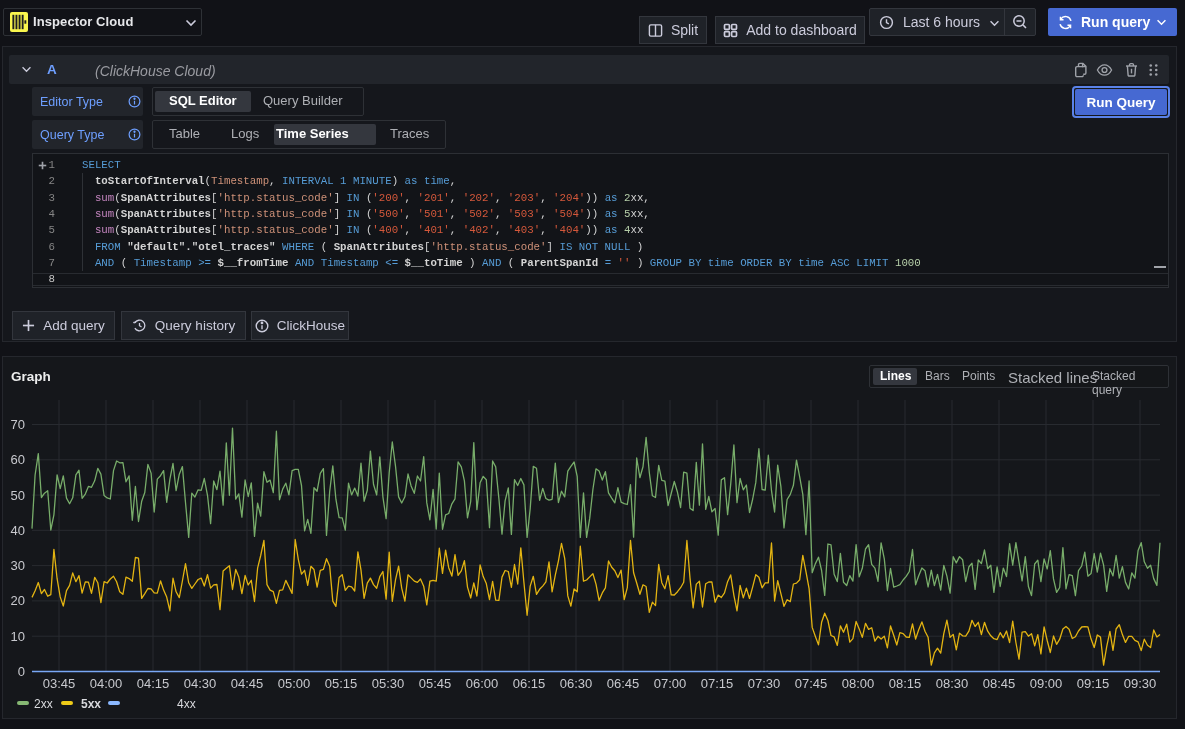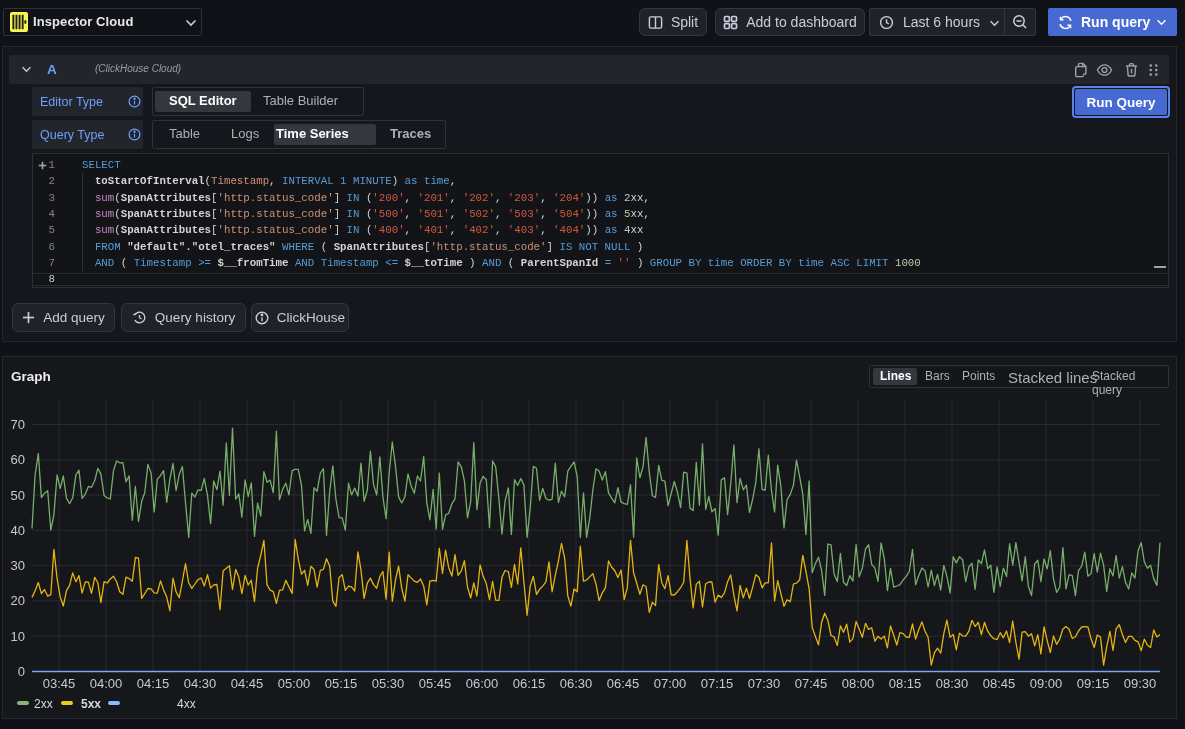--- a/index.html
+++ b/index.html
@@ -1,19 +1,19 @@
 <!DOCTYPE html>
 <html><head><meta charset="utf-8">
 <style>
 * { margin:0; padding:0; box-sizing:border-box; }
 html,body { width:1185px; height:729px; background:#111217; font-family:"Liberation Sans",sans-serif; overflow:hidden; }
 .abs { position:absolute; }
 .btn { position:absolute; display:flex; align-items:center; justify-content:center; gap:8px;
-  background:#1f2228; border:1px solid #33363d; border-radius:6px; color:#ccccdc;
-  font-size:14px; font-weight:500; }
+  background:#1f2228; border:1px solid #33363d; border-radius:0; color:#ccccdc;
+  font-size:14px; font-weight:500;margin-top:8px; }
 svg.ic { stroke:#ccccdc; fill:none; stroke-width:1.5; }
 </style></head>
 <body>
 
 <div class="abs" style="left:0;top:0;width:1185px;height:46px;background:#111217;"></div>
 
 <div class="abs" style="left:3px;top:8px;width:199px;height:28px;border:1px solid #2e3136;border-radius:2px;background:#111217;">
   <svg class="abs" style="left:6px;top:3px;" width="18" height="20" viewBox="0 0 18 20">
     <rect x="0" y="0" width="18" height="20" rx="2" fill="#f9f64e"></rect>
     <g fill="#1d1e20">
@@ -78,21 +78,21 @@
     </svg>
 </div>
 
 <div class="abs" style="left:2px;top:46px;width:1175px;height:296px;border:1px solid #25272d;background:#15171c;"></div>
 
 <div class="abs" style="left:9px;top:55px;width:1160px;height:29px;background:#22252b;border-radius:2px;">
   <svg class="abs" style="left:12px;top:11px;" width="11" height="7" viewBox="0 0 12 8" fill="none" stroke="#ccccdc" stroke-width="1.5">
       <path d="M1.5 1.5 L6 6 L10.5 1.5"></path>
     </svg>
   <span class="abs" style="left:38px;top:7px;color:#6e9fff;font-size:13.5px;font-weight:700;">A</span>
-  <span class="abs" style="left:86px;top:8px;color:#9a9ba1;font-size:10px;font-style:italic;">(ClickHouse Cloud)</span>
+  <span class="abs" style="left:86px;top:8px;color:#9a9ba1;font-size:14px;font-style:italic;">(ClickHouse Cloud)</span>
   
   <svg class="abs" style="left:1064px;top:7px;" width="15" height="16" viewBox="0 0 15 16" fill="none" stroke="#9fa2a9" stroke-width="1.4">
      <path d="M10.2 4.6 H4 A1.3 1.3 0 0 0 2.7 5.9 V13.3 A1.3 1.3 0 0 0 4 14.6 H9 A1.3 1.3 0 0 0 10.3 13.3"></path>
      <path d="M5.5 4.6 V2.7 A1.3 1.3 0 0 1 6.8 1.4 H9.9 L12.9 4.4 V11 A1.3 1.3 0 0 1 11.6 12.3 H10.2"></path>
      <path d="M9.6 1.6 V4.6 H12.7"></path>
   </svg>
   <svg class="abs" style="left:1087px;top:8px;" width="17" height="14" viewBox="0 0 18 14" fill="none" stroke="#9fa2a9" stroke-width="1.4">
      <path d="M1.5 7 C3.5 3.2 6 1.5 9 1.5 C12 1.5 14.5 3.2 16.5 7 C14.5 10.8 12 12.5 9 12.5 C6 12.5 3.5 10.8 1.5 7 Z"></path>
      <circle cx="9" cy="7" r="2.6"></circle>
   </svg>
@@ -117,42 +117,42 @@
   <span style="margin-left:8px;color:#6e9fff;font-size:12.5px;font-weight:500;">Editor Type</span>
   <svg class="abs" style="left:96px;top:8px;" width="13" height="13" viewBox="0 0 14 14" fill="none" stroke="#6e9fff" stroke-width="1.3">
       <circle cx="7" cy="7" r="5.8"></circle>
       <line x1="7" y1="6.2" x2="7" y2="10.2"></line>
       <circle cx="7" cy="4" r="0.6" fill="#6e9fff"></circle>
     </svg>
 </div>
 <div class="abs" style="left:152px;top:87px;width:212px;height:29px;border:1px solid #2e3136;border-radius:2px;background:#15171c;">
   <div class="abs" style="left:2px;top:3px;width:96px;height:21px;background:#34373e;border-radius:2px;"></div>
   <span class="abs" style="left:16px;top:5px;color:#fff;font-weight:600;font-size:13px;">SQL Editor</span>
-  <span class="abs" style="left:110px;top:5px;color:#aeb0b5;font-weight:400;font-size:13px;">Table Builder</span>
+  <span class="abs" style="left:110px;top:5px;color:#aeb0b5;font-weight:400;font-size:13px;">Query Builder</span>
 </div>
 
 <div class="abs" style="left:1072px;top:86px;width:98px;height:32px;border:2px solid #5a82e8;border-radius:4px;"></div>
 <div class="abs" style="left:1075px;top:89px;width:92px;height:26px;background:#4669d2;border-radius:2px;display:flex;align-items:center;justify-content:center;">
   <span style="color:#fff;font-size:13.5px;font-weight:600;">Run Query</span>
 </div>
 
 <div class="abs" style="left:32px;top:120px;width:111px;height:29px;background:#22252b;border-radius:2px;display:flex;align-items:center;">
   <span style="margin-left:8px;color:#6e9fff;font-size:12.5px;font-weight:500;">Query Type</span>
   <svg class="abs" style="left:96px;top:8px;" width="13" height="13" viewBox="0 0 14 14" fill="none" stroke="#6e9fff" stroke-width="1.3">
       <circle cx="7" cy="7" r="5.8"></circle>
       <line x1="7" y1="6.2" x2="7" y2="10.2"></line>
       <circle cx="7" cy="4" r="0.6" fill="#6e9fff"></circle>
     </svg>
 </div>
 <div class="abs" style="left:152px;top:120px;width:294px;height:29px;border:1px solid #2e3136;border-radius:2px;background:#15171c;">
   <span class="abs" style="left:16px;top:5px;color:#aeb0b5;font-weight:400;font-size:13px;">Table</span>
   <span class="abs" style="left:78px;top:5px;color:#aeb0b5;font-weight:400;font-size:13px;">Logs</span>
   <div class="abs" style="left:121px;top:3px;width:102px;height:21px;background:#34373e;border-radius:2px;"></div>
   <span class="abs" style="left:123px;top:5px;color:#fff;font-weight:600;font-size:13px;">Time Series</span>
-  <span class="abs" style="left:237px;top:5px;color:#aeb0b5;font-weight:700;font-size:13px;">Traces</span>
+  <span class="abs" style="left:237px;top:5px;color:#aeb0b5;font-weight:400;font-size:13px;">Traces</span>
 </div>
 
 <div class="abs" style="left:32px;top:153px;width:1137px;height:135px;background:#121418;border:1px solid #2c2f34;">
   <div style="position:absolute;left:0;top:0;width:100%;height:100%;font-family:'Liberation Mono',monospace;font-size:10.75px;line-height:16.35px;">
       <svg style="position:absolute;left:5px;top:7px;" width="9" height="9" viewBox="0 0 12 12" stroke="#9fa2a9" stroke-width="2.2" fill="none">
         <line x1="6" y1="1" x2="6" y2="11"></line>
         <line x1="1" y1="6" x2="11" y2="6"></line>
       </svg>
       <div style="position:absolute;left:0;top:3.00px;height:16.35px;width:100%;">
         <span style="position:absolute;left:0;width:22px;text-align:right;color:#858585;">1</span>

